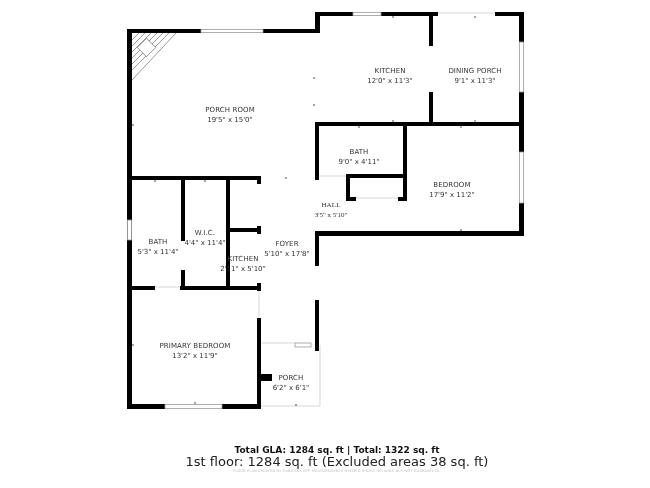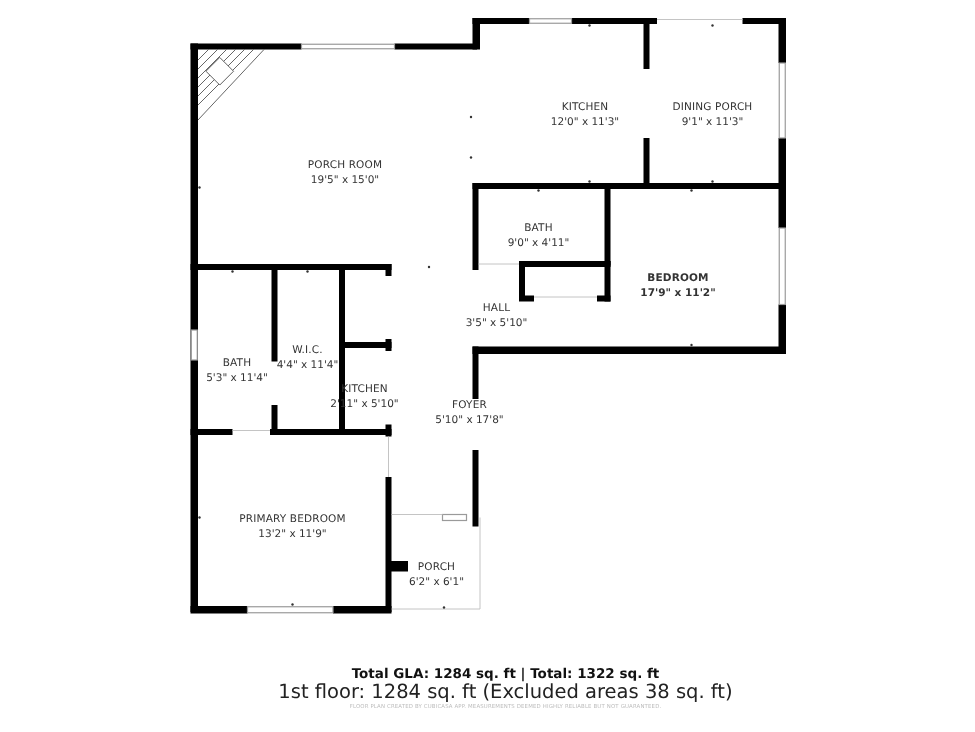--- a/index.html
+++ b/index.html
@@ -123,41 +123,41 @@
       <span class="dims">12'0" x 11'3"</span>
     </div>
     <div class="room-label" style="left: 475px; top: 76px;">
       <span class="name">DINING PORCH</span>
       <span class="dims">9'1" x 11'3"</span>
     </div>
     <div class="room-label" style="left: 359px; top: 157px;">
       <span class="name">BATH</span>
       <span class="dims">9'0" x 4'11"</span>
     </div>
-    <div class="room-label" style="left: 452px; top: 190px; font-weight: bold;">
+    <div class="room-label" style="left: 452px; top: 190px;">
       <span class="name">BEDROOM</span>
       <span class="dims">17'9" x 11'2"</span>
     </div>
-    <div class="room-label" style="left: 331px; top: 210px;">
+    <div class="room-label" style="left: 331px; top: 210px; font-family: Liberation Serif, serif;">
       <span class="name">HALL</span>
       <span class="dims">3'5" x 5'10"</span>
     </div>
     <div class="room-label" style="left: 158px; top: 247px;">
       <span class="name">BATH</span>
       <span class="dims">5'3" x 11'4"</span>
     </div>
     <div class="room-label" style="left: 205px; top: 238px;">
       <span class="name">W.I.C.</span>
       <span class="dims">4'4" x 11'4"</span>
     </div>
     <div class="room-label" style="left: 243px; top: 264px;">
       <span class="name">KITCHEN</span>
       <span class="dims">2'11" x 5'10"</span>
     </div>
-    <div class="room-label" style="left: 287px; top: 275px; margin-left: 26px;">
+    <div class="room-label" style="left: 287px; top: 249px;">
       <span class="name">FOYER</span>
       <span class="dims">5'10" x 17'8"</span>
     </div>
     <div class="room-label" style="left: 195px; top: 351px;">
       <span class="name">PRIMARY BEDROOM</span>
       <span class="dims">13'2" x 11'9"</span>
     </div>
     <div class="room-label" style="left: 291px; top: 383px;">
       <span class="name">PORCH</span>
       <span class="dims">6'2" x 6'1"</span>

